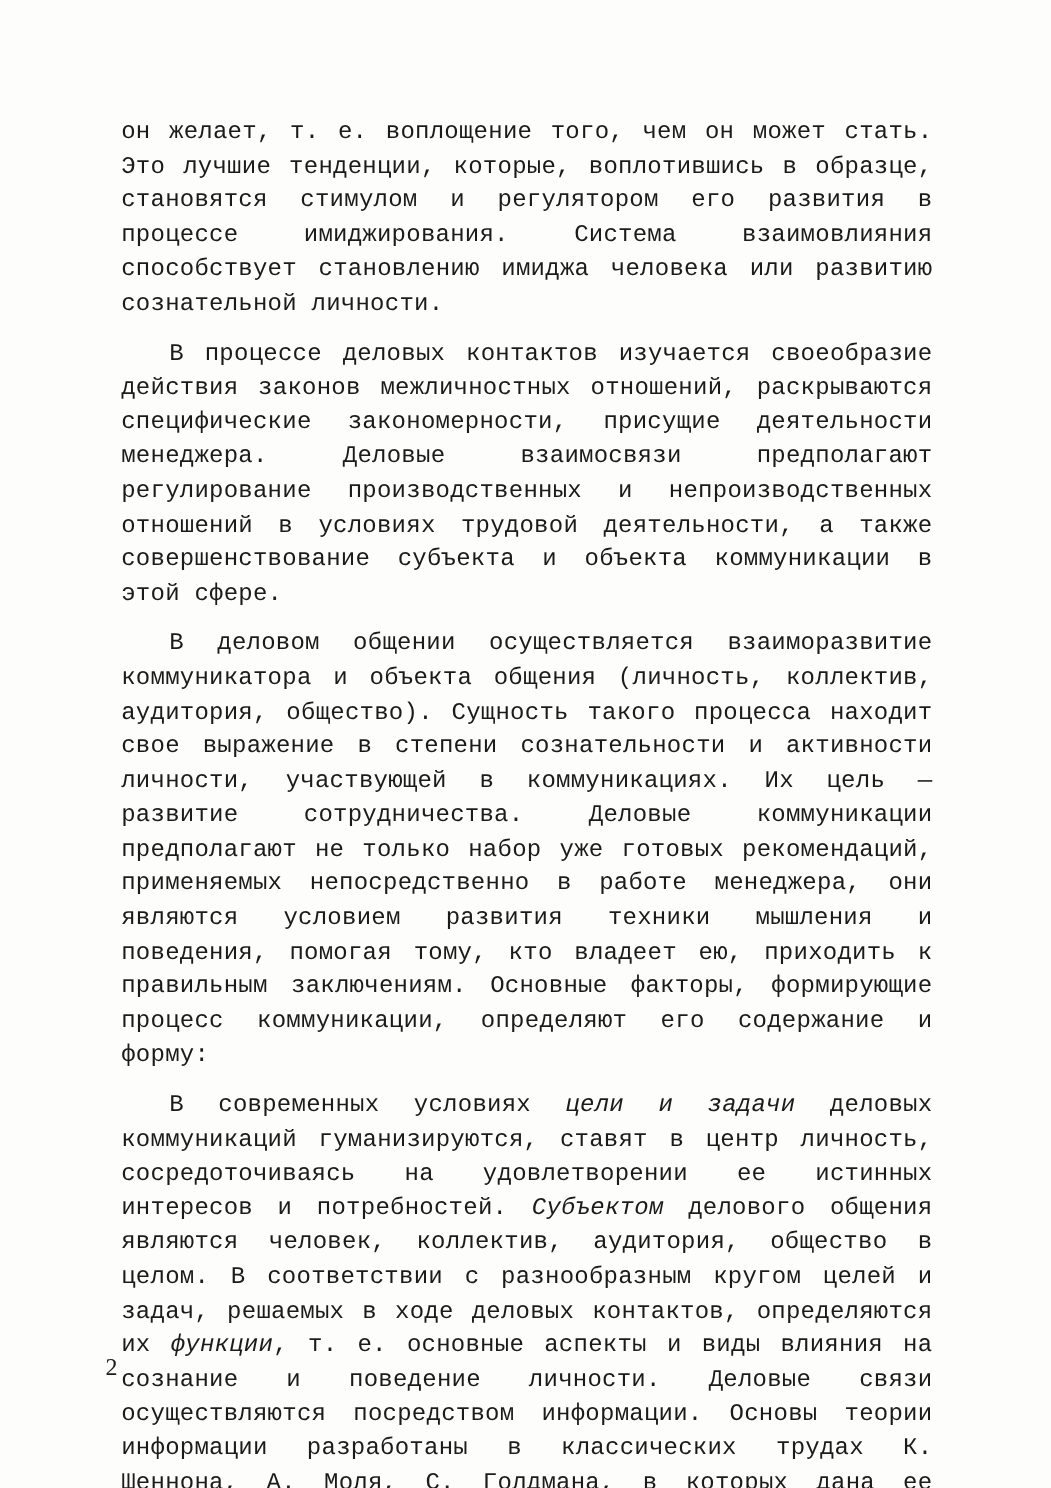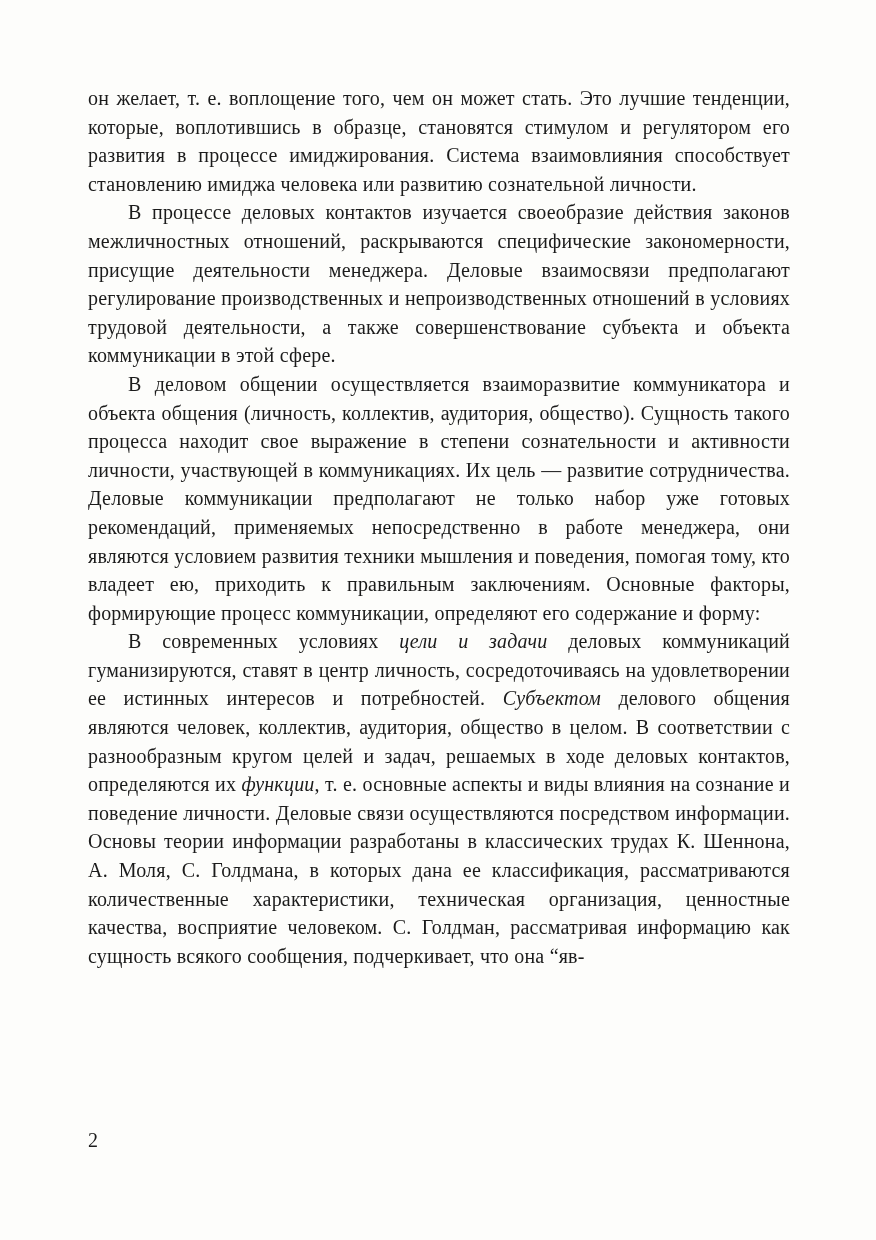--- a/index.html
+++ b/index.html
@@ -21,22 +21,23 @@
       position: absolute;
       left: 88px;
       top: 84px;
       width: 702px;
       text-align: justify;
       font-size: 20px;
       line-height: 28.6px;
       letter-spacing: 0.2px;
     }
     .para {
-      margin: 0;
+      margin: 13px;
       padding: 0;
+      font-family: Liberation Mono, monospace;
     }
     .para.indent {
       text-indent: 40px;
     }
     .italic {
       font-style: italic;
     }
     .page-number {
       position: absolute;
       left: 88px;

